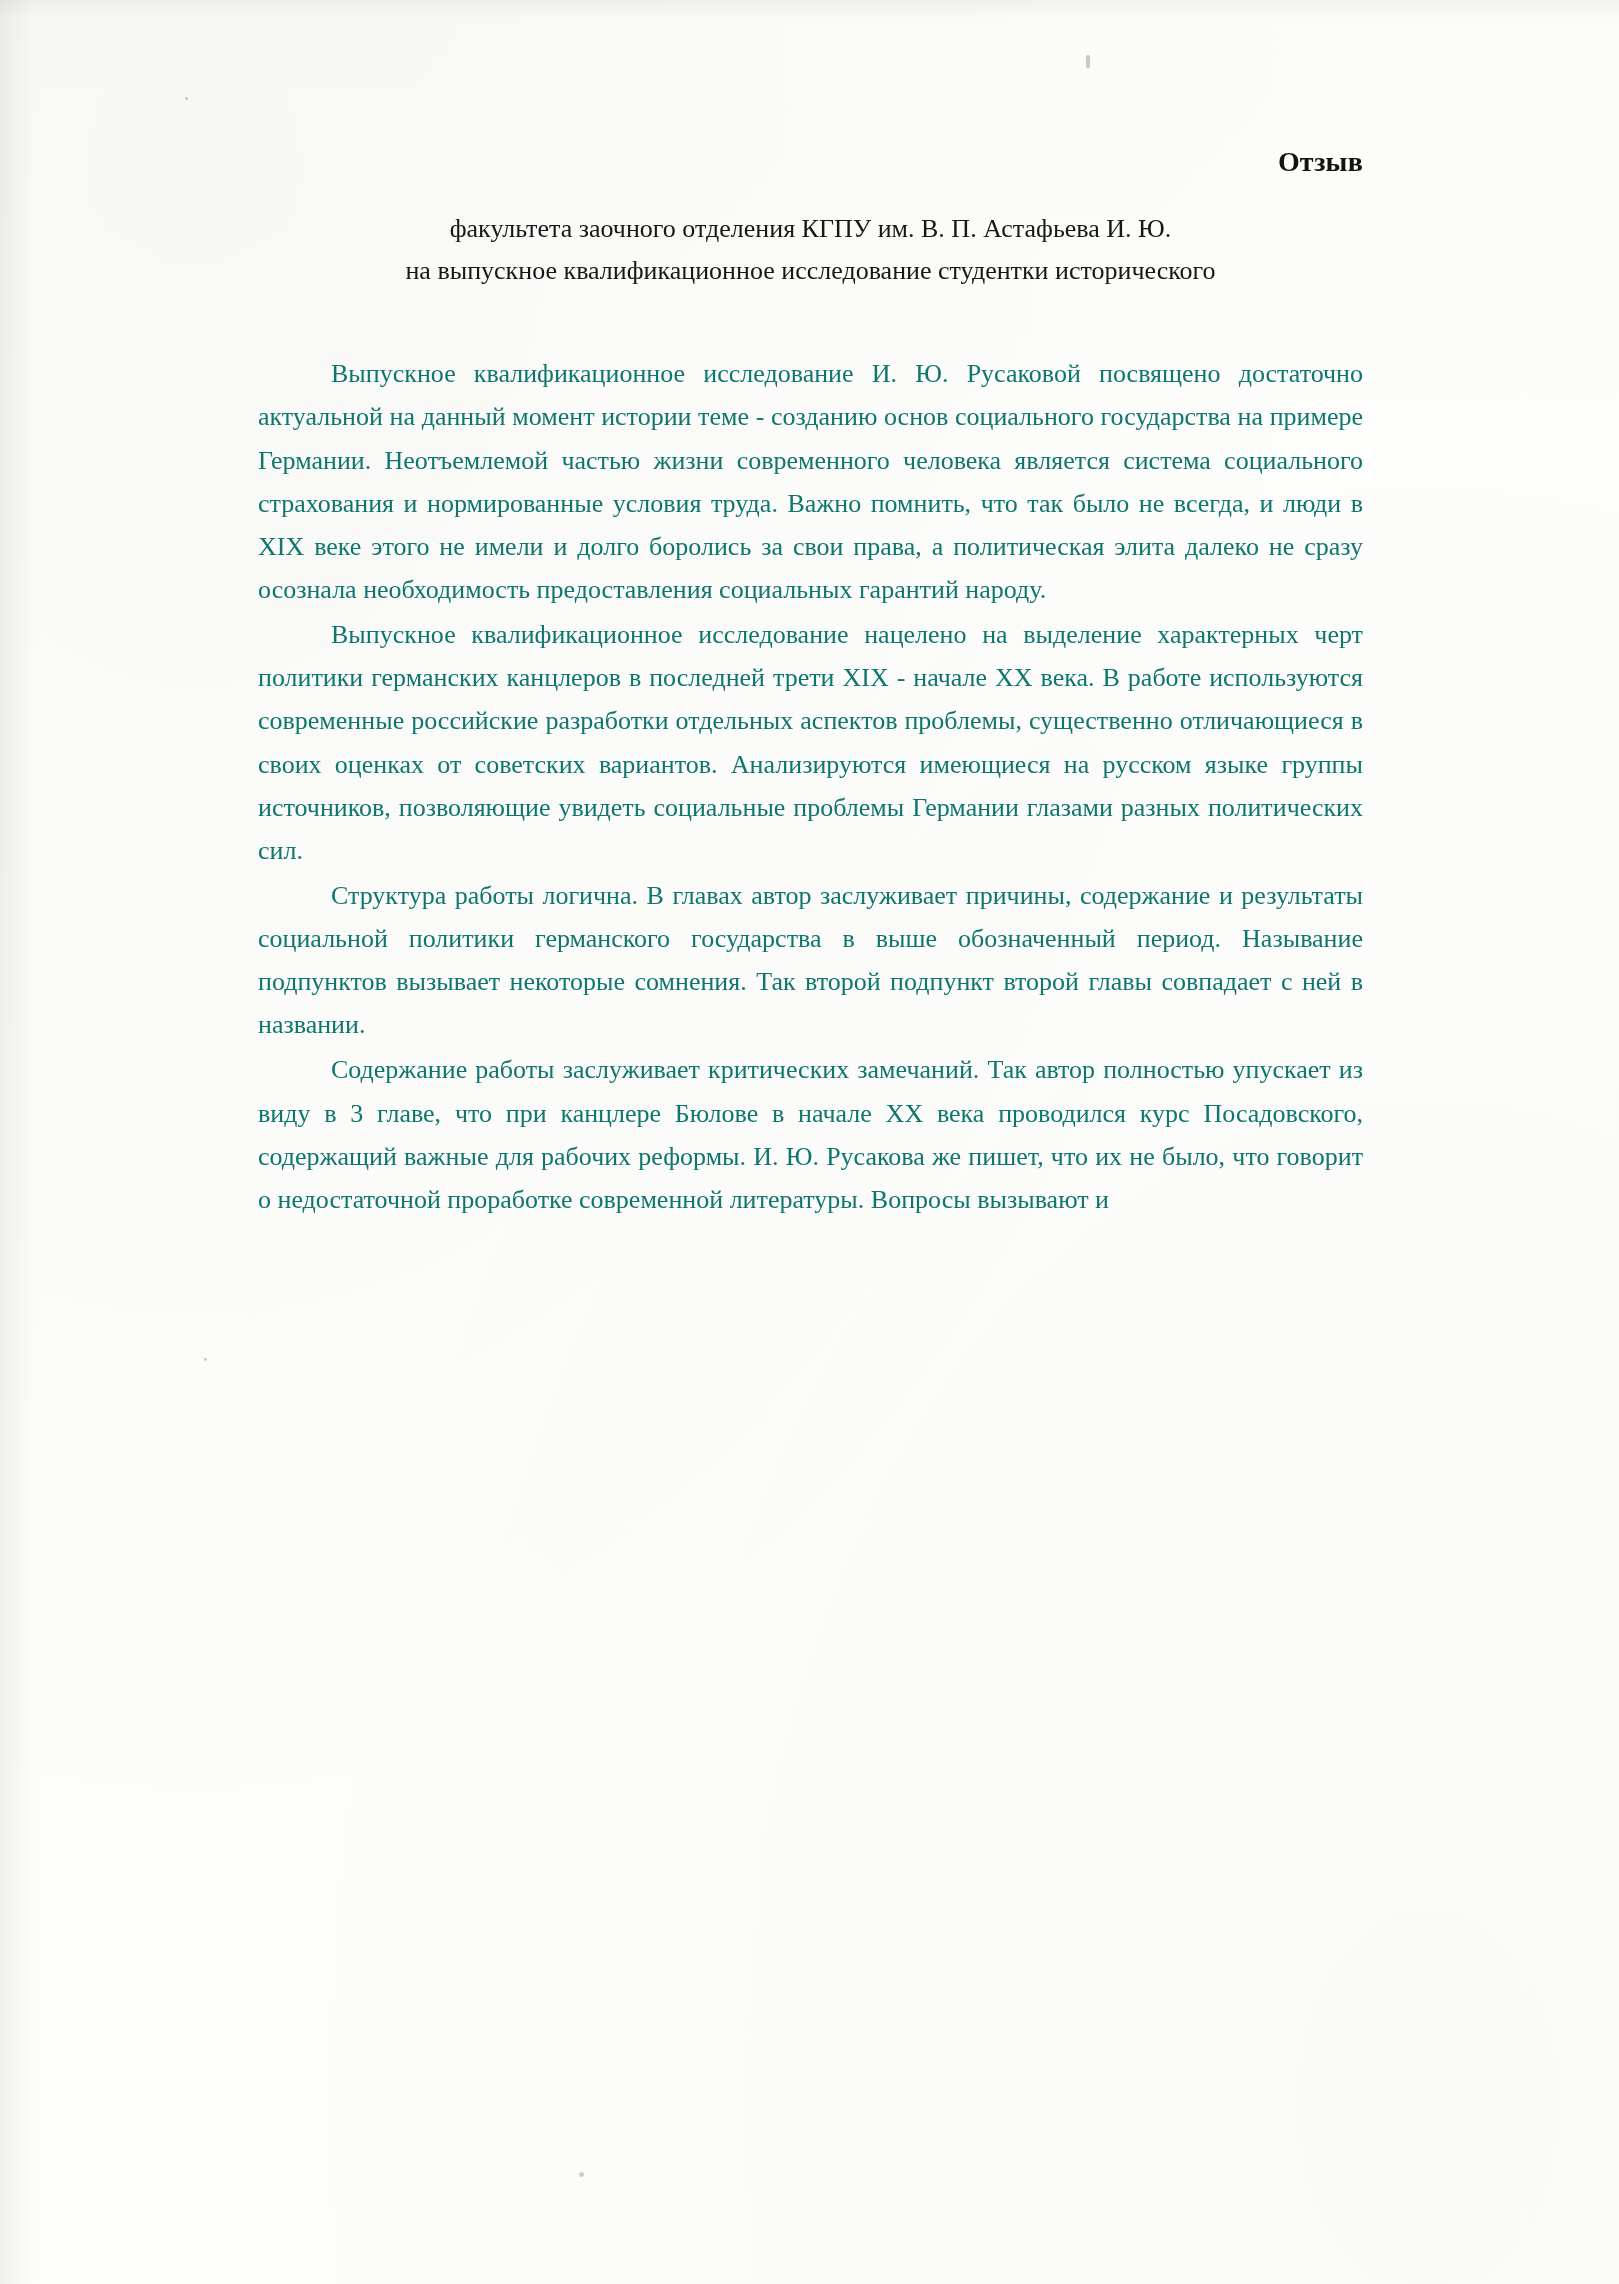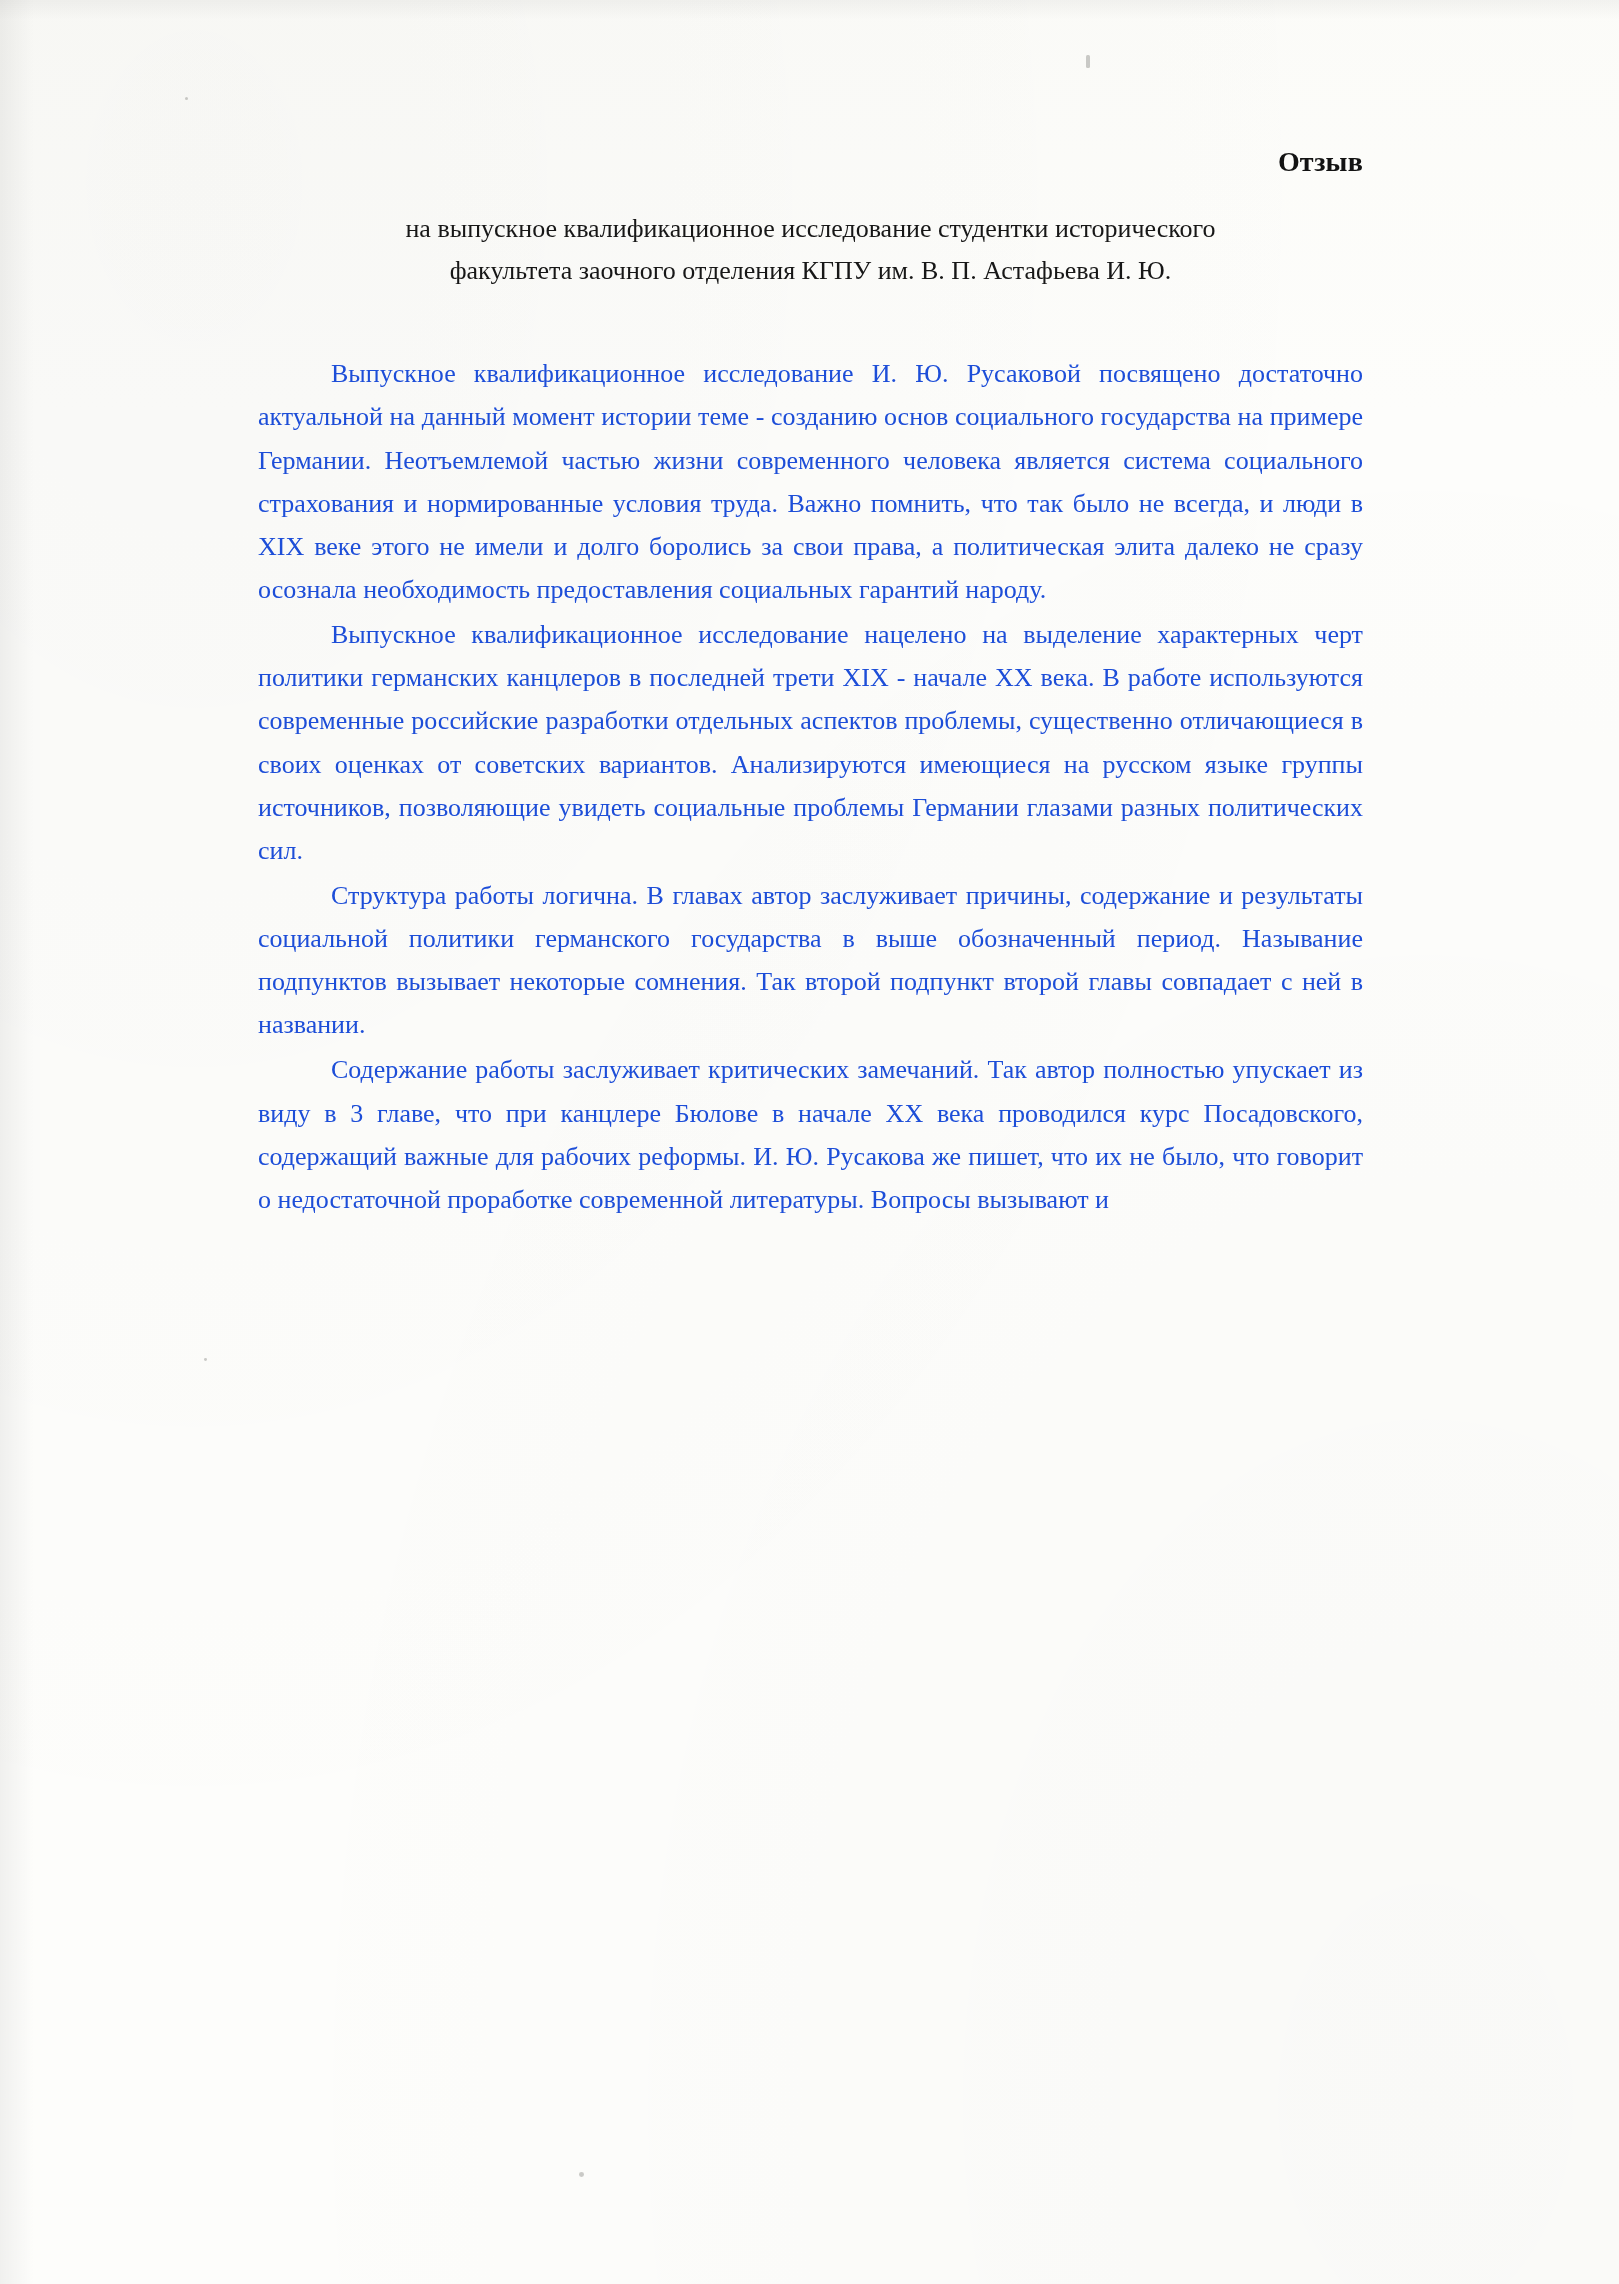--- a/index.html
+++ b/index.html
@@ -54,21 +54,21 @@
     color: #171717;
     white-space: nowrap;
   }
   .body-par {
     font-size: 26px;
     line-height: 1.66;
     text-align: justify;
     text-justify: inter-word;
     text-indent: 73px;
     margin: 0 0 1.9px 0;
-    color: #1d4ed8;
+    color: #0f766e;
     hyphens: none;
   }
   .body-par:last-child {
     margin-bottom: 8px;
   }
   
   .edge-shadow-left {
     position: absolute;
     left: 0; top: 0; bottom: 0; width: 34px;
     background: linear-gradient(90deg, rgba(0,0,0,0.05), rgba(0,0,0,0));
@@ -97,22 +97,22 @@
 
   <div class="speck" style="left:185px; top:97px; width:3.4px; height:3.4px;"></div>
   <div class="speck" style="left:1086px; top:55px; width:4.4px; height:12.7px; border-radius:1.5px;"></div>
   <div class="speck" style="left:579px; top:2172px; width:4.9px; height:4.9px;"></div>
   <div class="speck" style="left:204px; top:1358px; width:2.9px; height:2.9px;"></div>
 
   <div class="content">
     <h1 class="doc-title">Отзыв</h1>
 
     <div class="subtitle-block">
+      <div class="subtitle-line">факультета  заочного отделения КГПУ им. В. П. Астафьева  И. Ю.</div>
       <div class="subtitle-line">на выпускное квалификационное исследование студентки исторического</div>
-      <div class="subtitle-line">факультета  заочного отделения КГПУ им. В. П. Астафьева  И. Ю.</div>
     </div>
 
     <p class="body-par">Выпускное квалификационное исследование И. Ю. Русаковой посвящено достаточно актуальной на данный момент истории теме - созданию основ социального государства на примере Германии. Неотъемлемой частью жизни современного человека является система социального страхования и нормированные условия труда. Важно помнить, что так было не всегда, и люди в XIX веке этого не имели и долго боролись за свои права, а политическая элита далеко не сразу осознала необходимость предоставления социальных гарантий народу.</p>
     <p class="body-par">Выпускное квалификационное исследование нацелено на выделение характерных черт политики германских канцлеров в последней трети XIX - начале XX века. В работе используются современные российские разработки отдельных аспектов проблемы, существенно отличающиеся в своих оценках от советских вариантов. Анализируются имеющиеся на русском языке группы источников, позволяющие увидеть социальные проблемы Германии глазами разных политических сил.</p>
     <p class="body-par">Структура работы логична. В главах автор заслуживает причины, содержание и результаты социальной политики германского государства в выше обозначенный период. Называние подпунктов вызывает некоторые сомнения. Так второй подпункт второй главы совпадает с ней в названии.</p>
     <p class="body-par">Содержание работы заслуживает  критических замечаний. Так автор полностью упускает из виду в 3 главе, что при канцлере Бюлове в начале XX века проводился курс Посадовского, содержащий важные для рабочих реформы. И. Ю. Русакова же пишет, что их не было, что говорит о недостаточной проработке современной литературы. Вопросы вызывают и</p>
   </div>
 </div>
 
 

